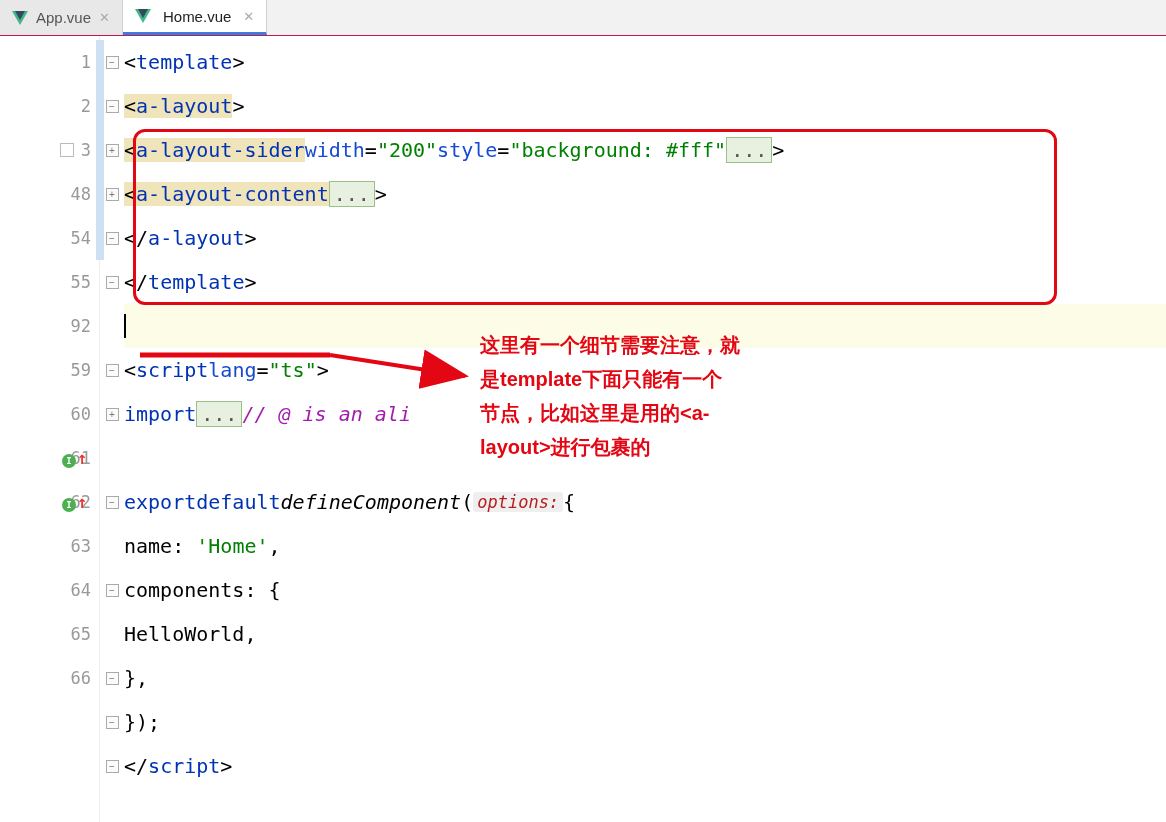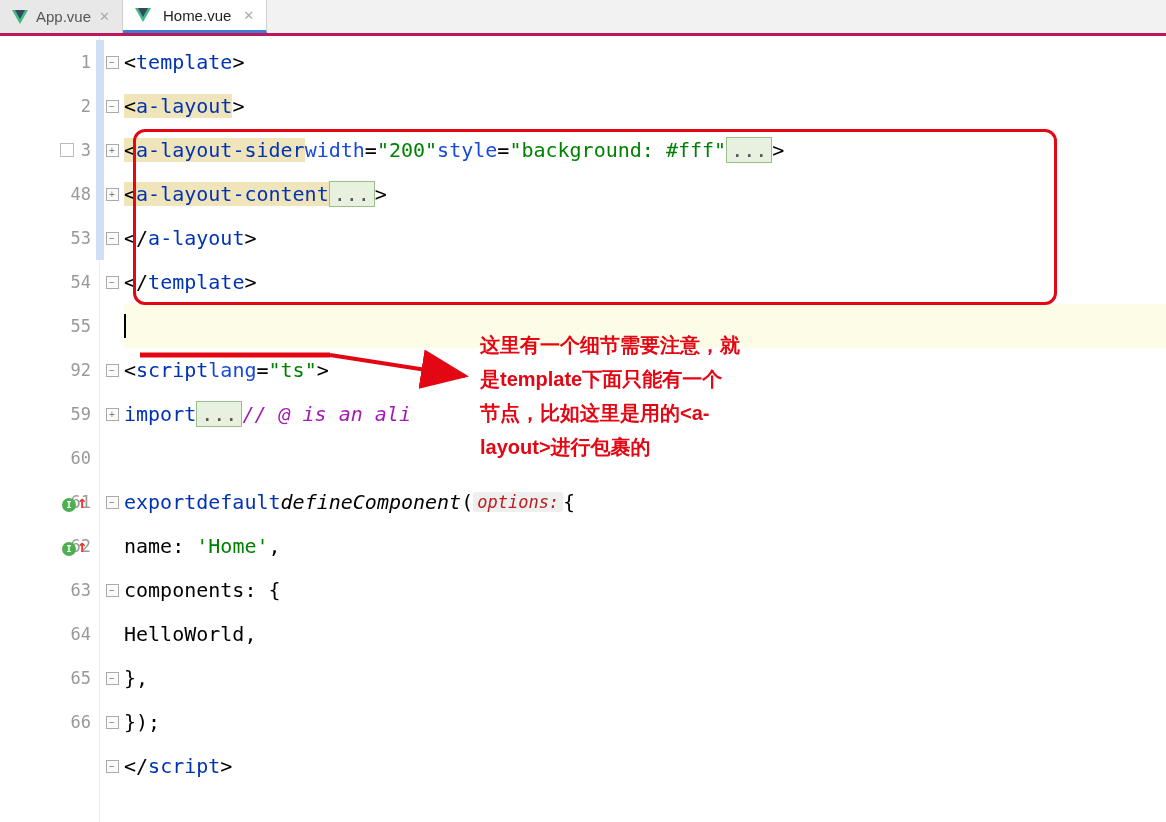--- a/index.html
+++ b/index.html
@@ -9,21 +9,21 @@
   background: #fff;
   width: 1166px;
   height: 822px;
   overflow: hidden;
   position: relative;
 }
 .tabs {
   display: flex;
   height: 36px;
   background: #f2f2f2;
-  border-bottom: 3px solid #be185d;
+  border-bottom: 1px solid #be185d;
 }
 .tab {
   display: flex;
   align-items: center;
   padding: 0 12px;
   gap: 8px;
   background: #e8e8e8;
   border-right: 1px solid #d0d0d0;
   font-family: -apple-system, sans-serif;
   font-size: 15px;
@@ -175,23 +175,20 @@
       </div>
     <div class="gline">
         <span>2</span>
       </div>
     <div class="gline">
         <span class="sqmark"></span>
         <span>3</span>
       </div>
     <div class="gline">
         <span>48</span>
-      </div>
-    <div class="gline">
-        <span>53</span>
       </div>
     <div class="gline">
         <span>54</span>
       </div>
     <div class="gline">
         <span>55</span>
       </div>
     <div class="gline">
         <span>92</span>
       </div>

